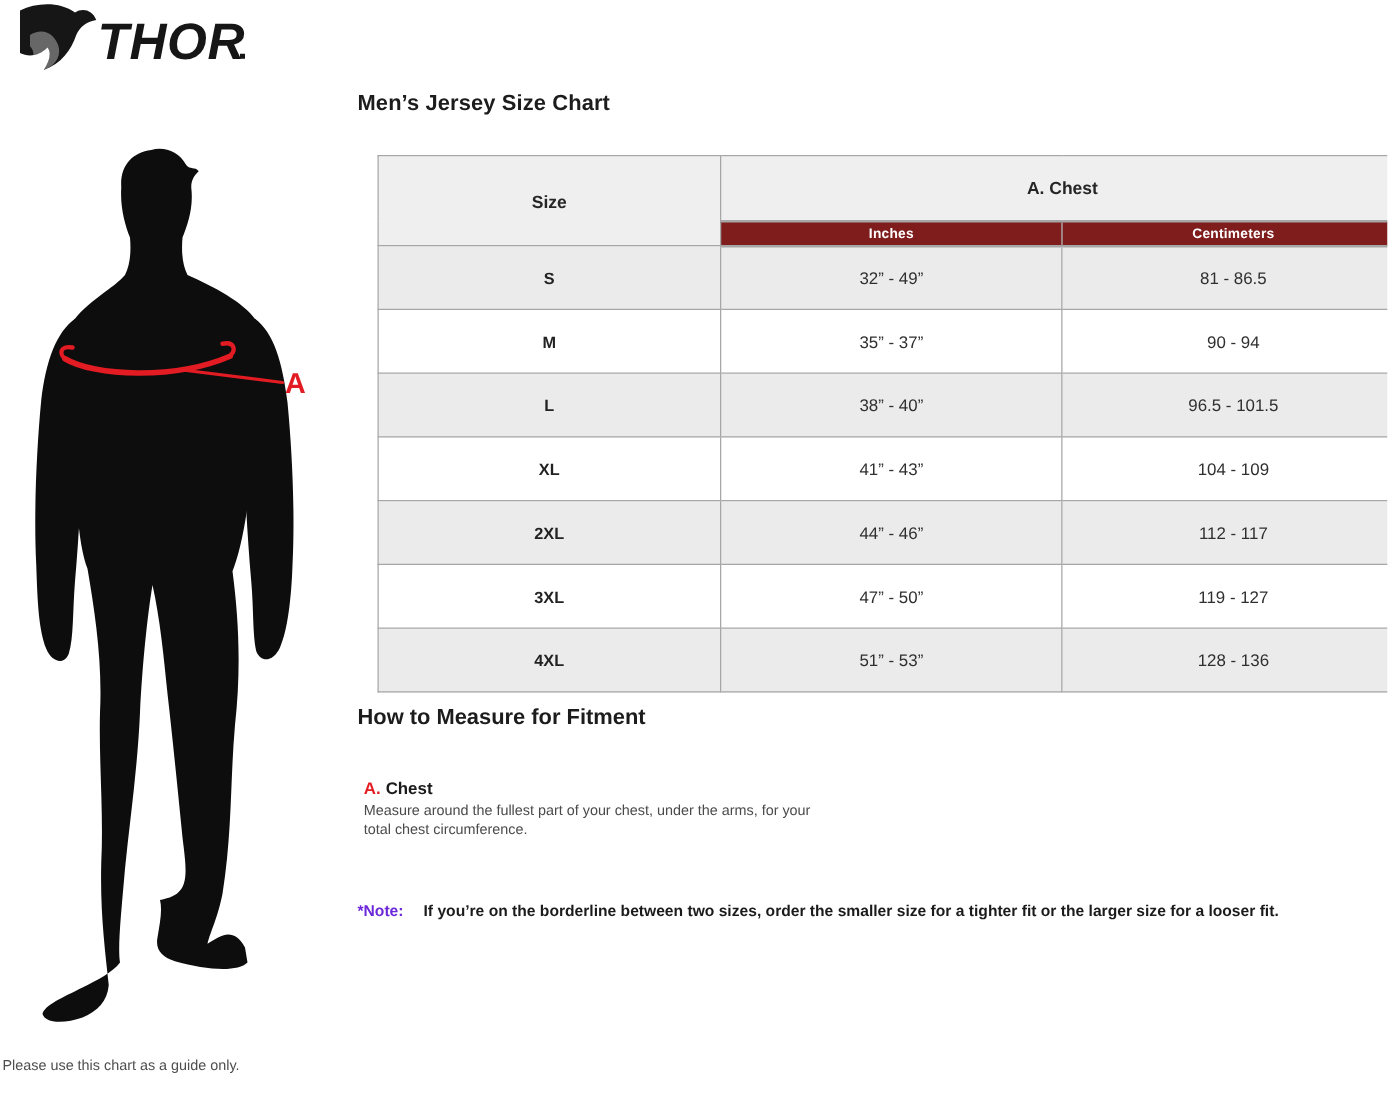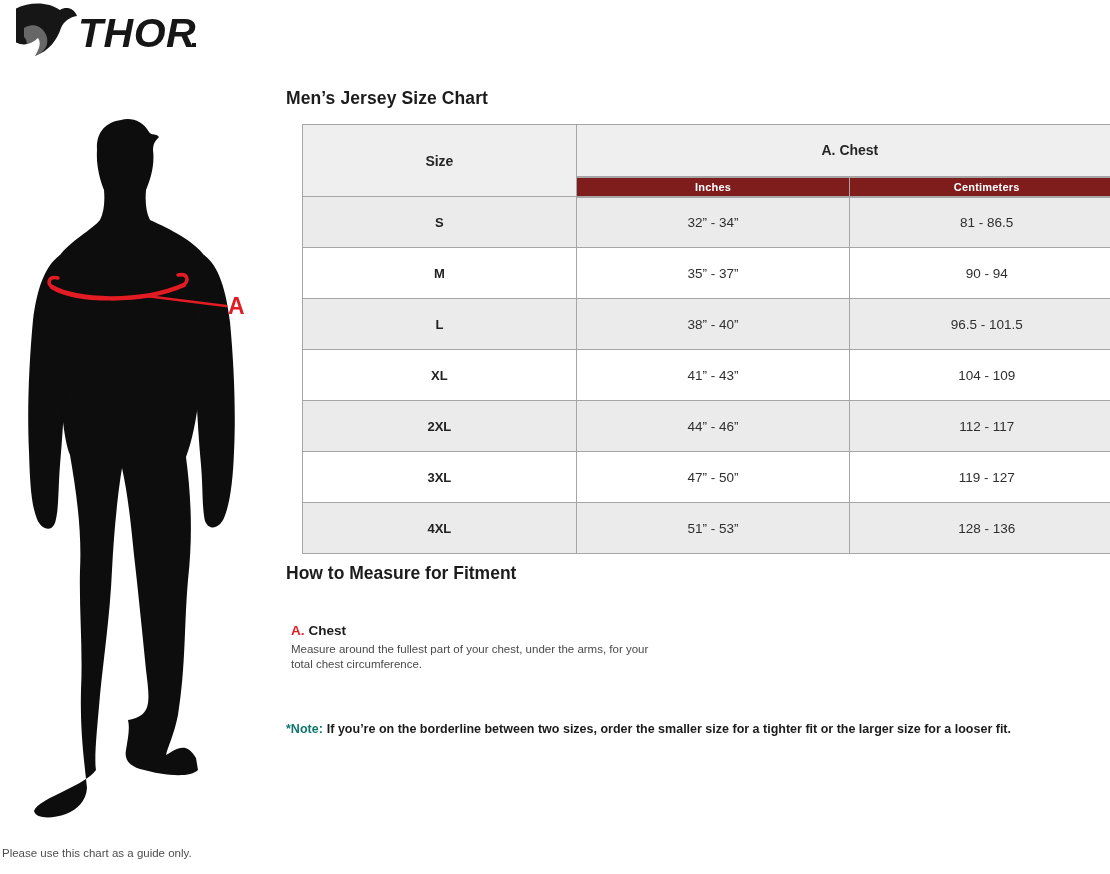--- a/index.html
+++ b/index.html
@@ -11,21 +11,21 @@
   }
 
   
   .logo { position:absolute; left:16px; top:2px; width:190px; height:58px; }
 
   
   .figure-wrap { position:absolute; left:0; top:110px; width:260px; height:712px; }
 
   
   .page-title {
-    position:absolute; left:286px; top:88px;
+    position:absolute; left:286px; top:72px;
     font-size:17.5px; font-weight:700; color:#1c1c1c; letter-spacing:.1px;
   }
 
   
   .chart-table-wrap { position:absolute; left:302px; top:124px; width:822px; }
   table.size-chart {
     width:100%; border-collapse:collapse; table-layout:fixed;
     border:1px solid #a6a6a6;
   }
   table.size-chart th, table.size-chart td {
@@ -55,21 +55,21 @@
   }
   .measure-item { position:absolute; left:291px; top:623px; width:390px; }
   .measure-item .item-title { font-size:13.5px; font-weight:700; color:#1b1b1b; }
   .measure-item .item-key { color:#e31b23; margin-right:4px; }
   .measure-item .item-desc {
     margin-top:4px; font-size:11.5px; line-height:15px; color:#4a4a4a; width:378px;
   }
 
   
   .note-line { position:absolute; left:286px; top:722px; font-size:12.5px; font-weight:700; }
-  .note-label { color:#0f766e; margin-right:4px; }
+  .note-label { color:#6d28d9; margin-right:16px; }
   .note-text { color:#1b1b1b; }
 
   
   .footer {
     position:absolute; left:2px; top:846px;
     font-size:11.5px; line-height:14px; color:#4d4d4d;
   }
 </style>
 </head>
 <body>
@@ -146,21 +146,21 @@
           <th class="chest-head" colspan="2">A. Chest</th>
         </tr>
         <tr class="unit-row">
           <th>Inches</th>
           <th>Centimeters</th>
         </tr>
       </thead>
       <tbody>
           <tr class="alt">
             <td class="size-cell">S</td>
-            <td>32” - 34”</td>
+            <td>32” - 49”</td>
             <td>81 - 86.5</td>
           </tr>
           <tr>
             <td class="size-cell">M</td>
             <td>35” - 37”</td>
             <td>90 - 94</td>
           </tr>
           <tr class="alt">
             <td class="size-cell">L</td>
             <td>38” - 40”</td>

